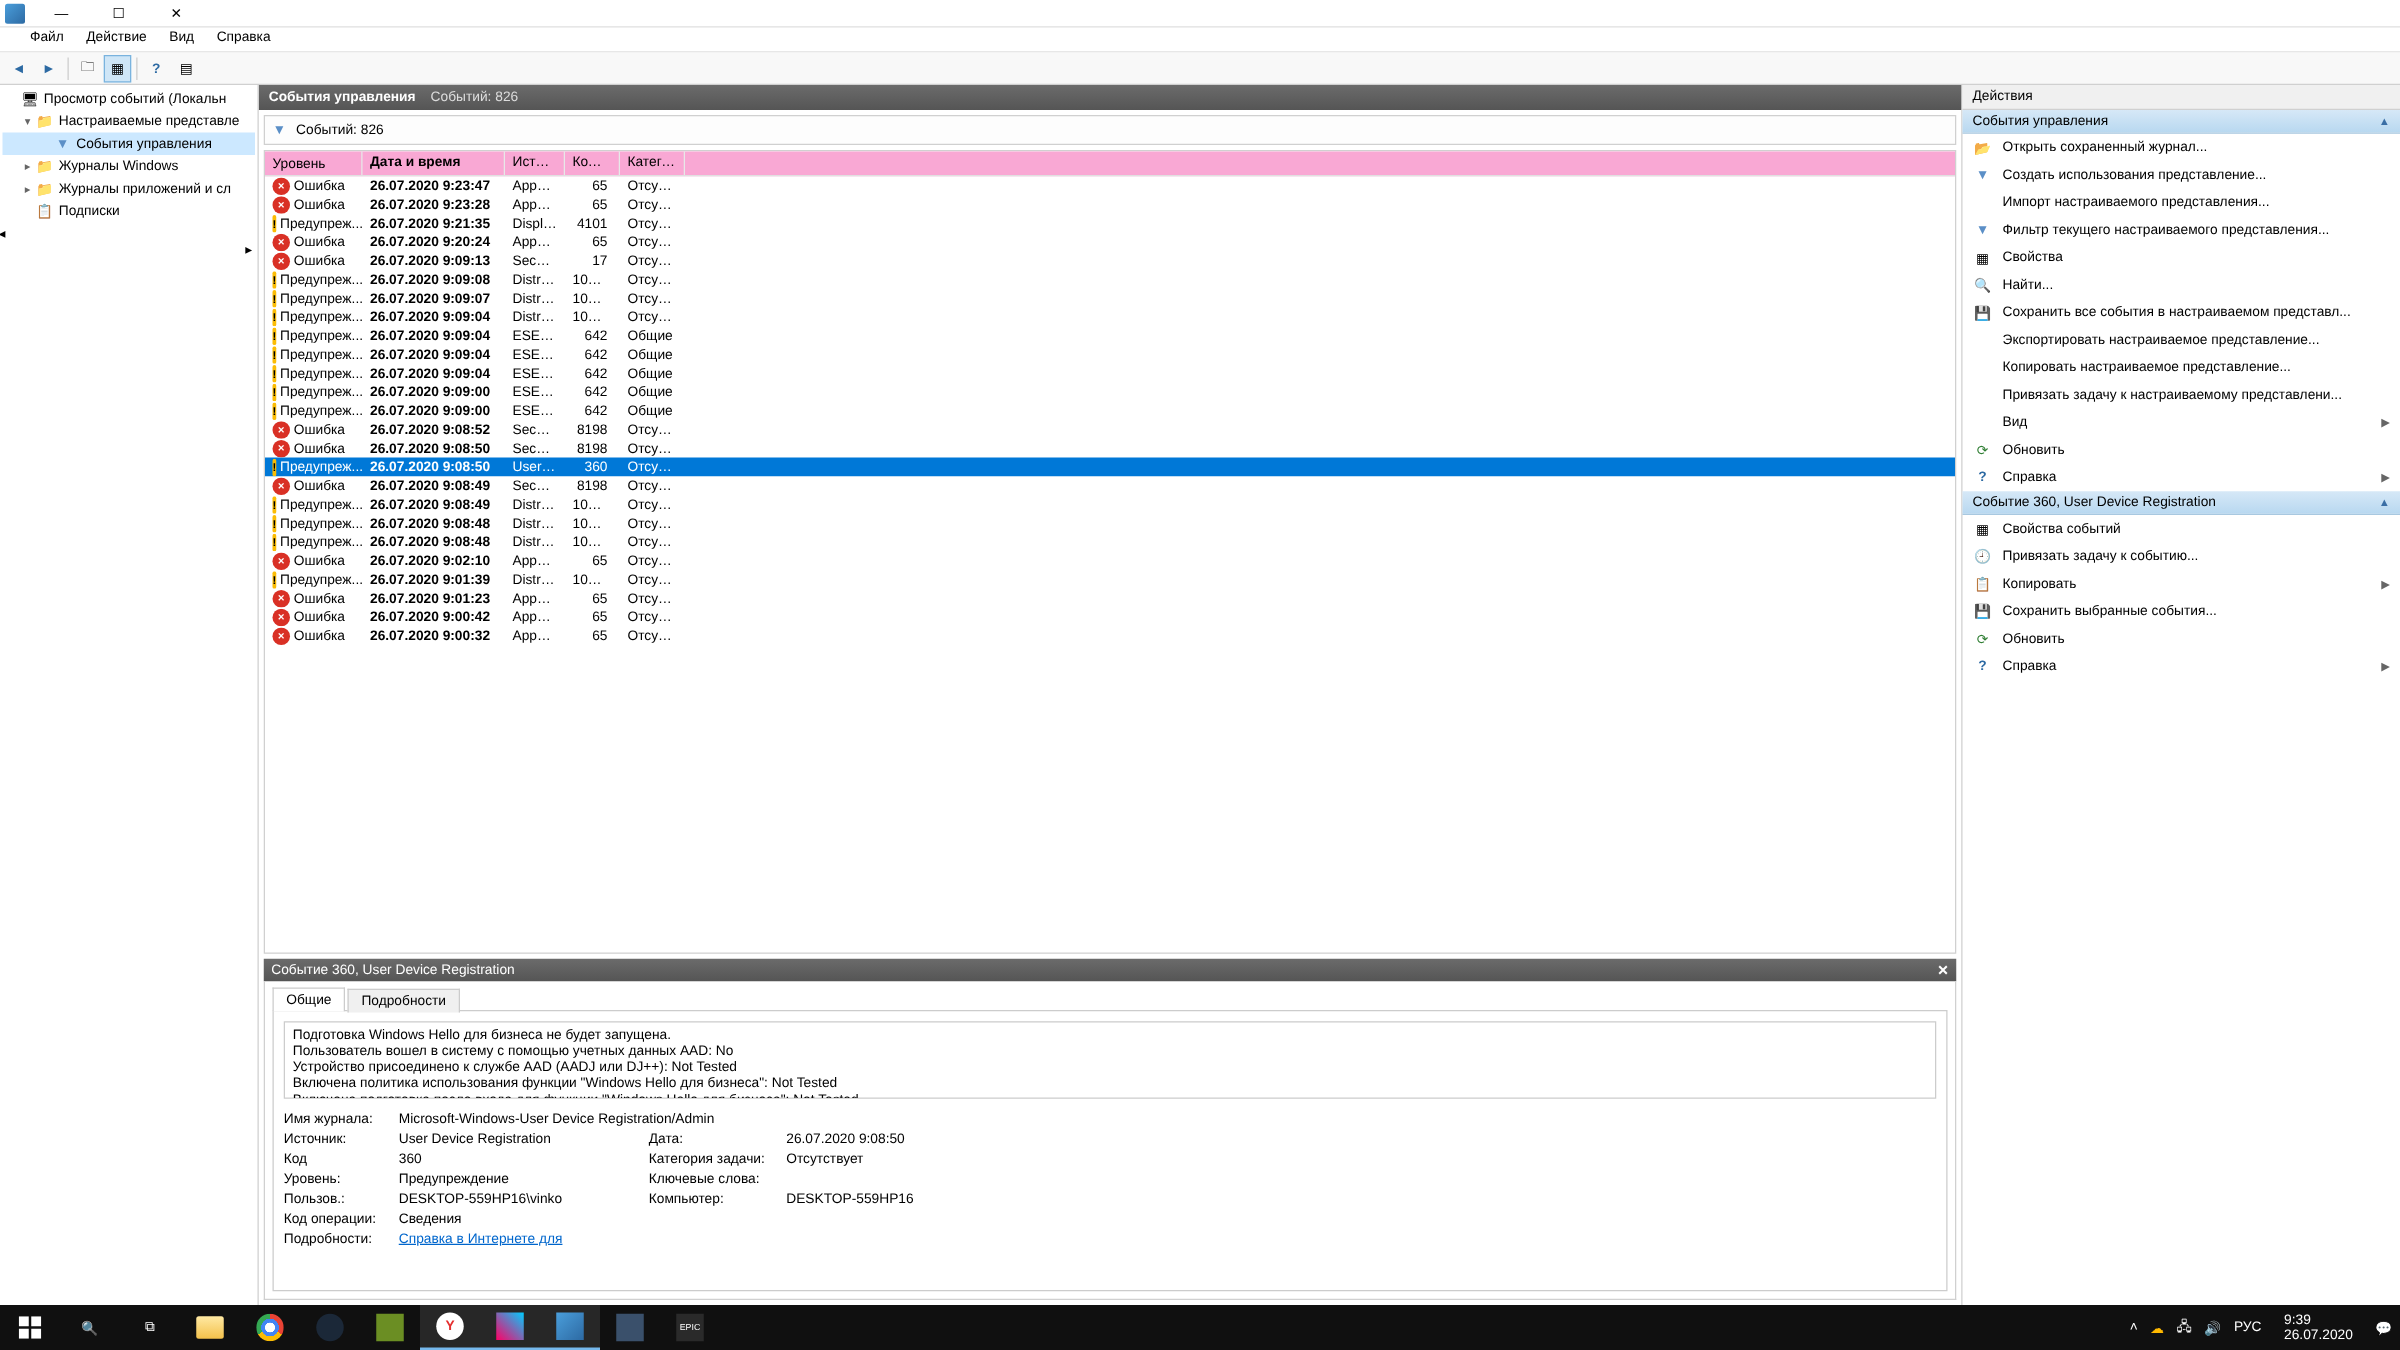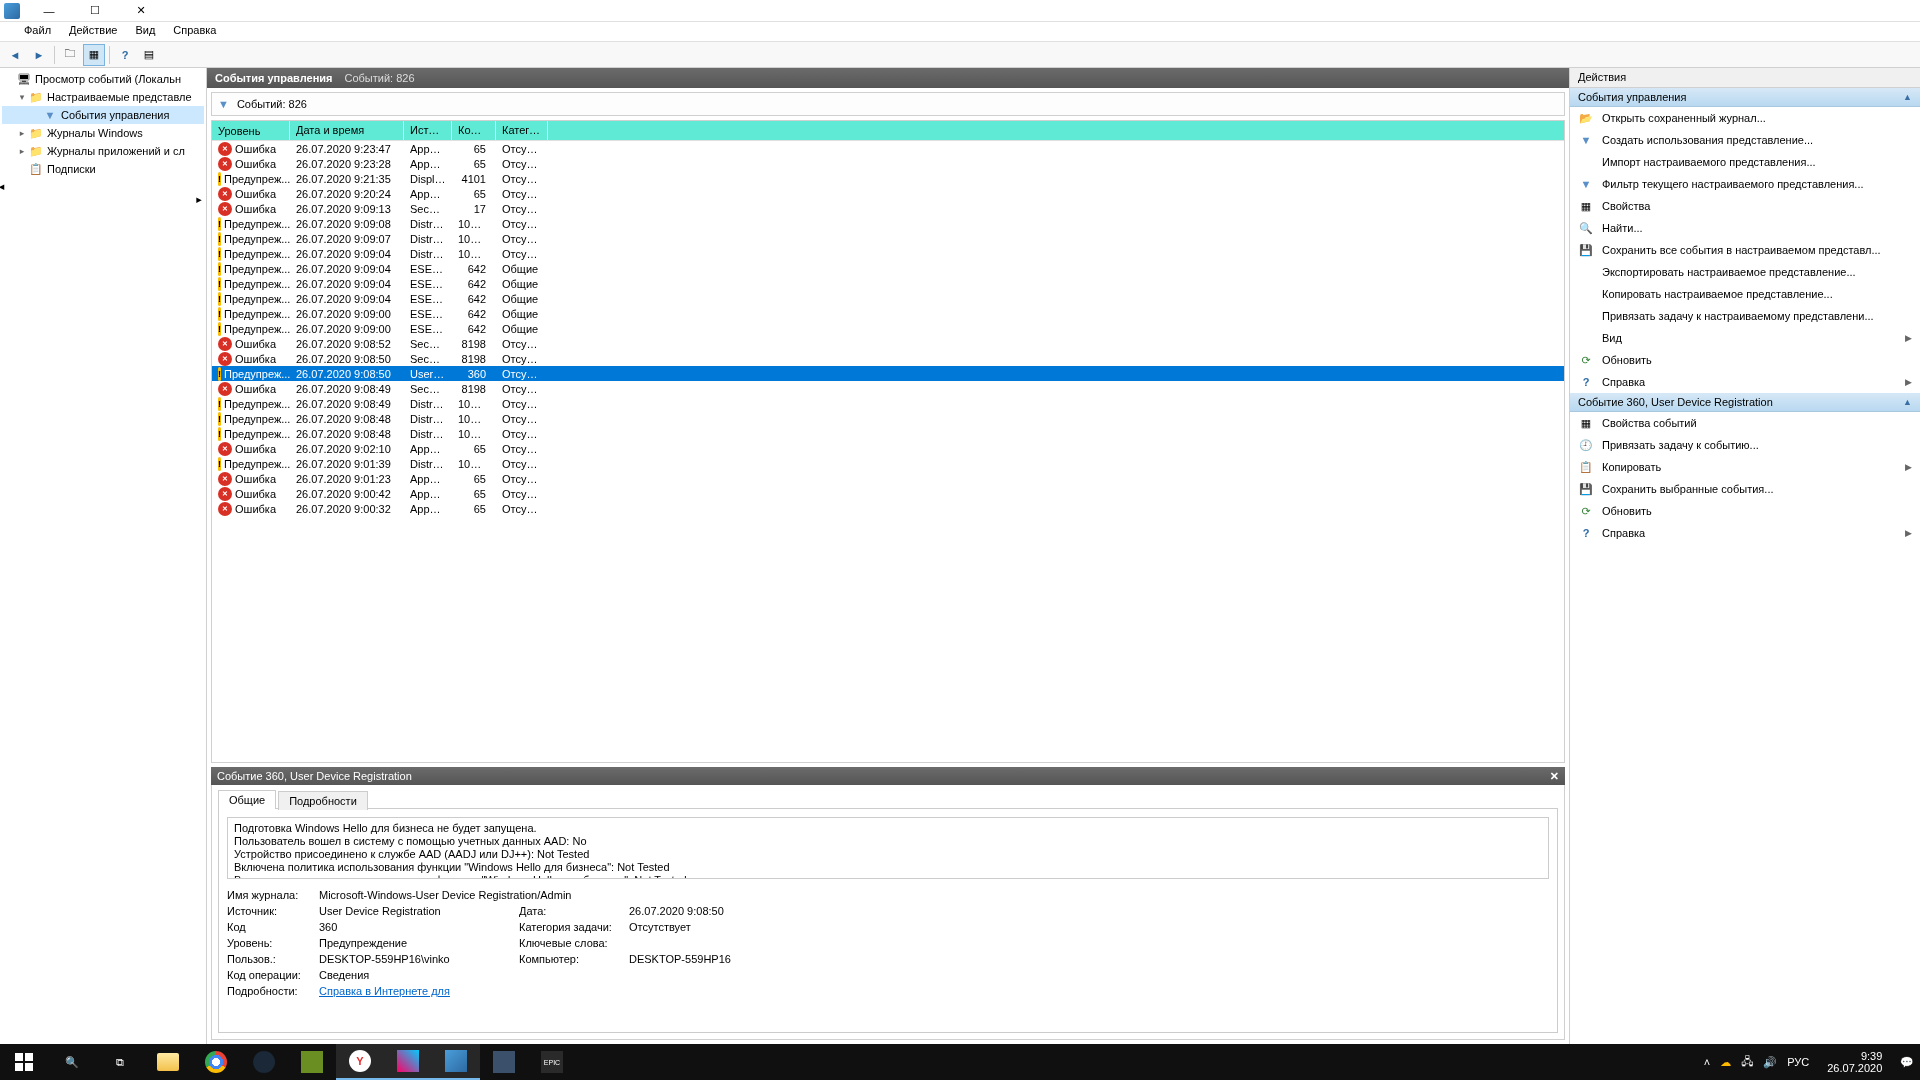--- a/index.html
+++ b/index.html
@@ -26,33 +26,33 @@
 .tree-item.l2 { padding-left:28px; }
 
 .center { flex:1; display:flex; flex-direction:column; border-right:1px solid #d0d0d0; }
 .center-hdr { height:20px; background:linear-gradient(#6b6b6b,#555); color:#fff; display:flex; align-items:center; padding:0 8px; gap:12px; }
 .center-hdr .title { font-weight:bold; }
 .center-hdr .count { color:#ddd; }
 .filter-row { height:24px; border:1px solid #d0d0d0; margin:4px; background:#fdfdfd; display:flex; align-items:center; padding:0 6px; gap:8px; }
 .filter-row .icon { color:#5b8fc7; }
 
 .grid-wrap { flex:1; margin:0 4px; border:1px solid #d0d0d0; overflow:hidden; position:relative; }
-.grid-hdr { display:flex; background:#5eead4; border-bottom:1px solid #e0e0e0; height:20px; }
+.grid-hdr { display:flex; background:#f9a8d4; border-bottom:1px solid #e0e0e0; height:20px; }
 .grid-hdr .col { padding:3px 6px; border-right:1px solid #e8e8e8; overflow:hidden; white-space:nowrap; text-overflow:ellipsis; }
 .grid-body { overflow-y:scroll; height:calc(100% - 20px); }
 .row { display:flex; height:15px; align-items:center; cursor:default; }
 .row.selected { background:#0078d7; color:#fff; }
 .row .cell { padding:0 6px; overflow:hidden; white-space:nowrap; text-overflow:ellipsis; }
 .row .lvl-icon { width:14px; height:14px; border-radius:50%; display:inline-flex; align-items:center; justify-content:center; margin-right:3px; font-size:9px; color:#fff; font-weight:bold; }
 .row .lvl-err { background:#d93025; }
 .row .lvl-warn { background:#fbbc04; border-radius:2px; transform:rotate(0deg); }
 .row .lvl-warn::before { content:"!"; color:#000; }
 .row .lvl-err::before { content:"✕"; font-size:7px; }
 .c0 { width:78px; display:flex; align-items:center; }
-.c1 { width:114px; }
+.c1 { width:114px;font-weight:bold; }
 .c2 { width:48px; }
 .c3 { width:44px; text-align:right; padding-right:10px !important; }
 .c4 { width:52px; }
 
 .detail-hdr { height:18px; background:linear-gradient(#6b6b6b,#555); color:#fff; display:flex; align-items:center; justify-content:space-between; padding:0 6px; margin:4px 4px 0; }
 .detail-close { cursor:pointer; font-weight:bold; }
 .detail-body { margin:0 4px 4px; border:1px solid #d0d0d0; border-top:none; flex:0 0 auto; height:255px; display:flex; flex-direction:column; }
 .tabs { display:flex; padding:4px 6px 0; gap:2px;}
 .tab { padding:3px 10px; border:1px solid #ccc; border-bottom:none; background:#fff; position:relative; top:1px; }
 .tab.inactive { background:#f0f0f0; top:2px; }
@@ -66,21 +66,21 @@
 .actions-section { background:linear-gradient(#d6e8f7,#b8d8f0); padding:3px 8px; border-bottom:1px solid #a8c8e0; display:flex; justify-content:space-between; align-items:center; }
 .actions-section .collapse { color:#3a6ea5; font-size:9px; }
 .action-item { display:flex; align-items:center; padding:3px 8px; cursor:default; gap:8px; }
 .action-item .aicon { width:16px; height:16px; display:flex; align-items:center; justify-content:center; font-size:11px; }
 .action-item .arrow { margin-left:auto; color:#666; font-size:9px; }
 
 .taskbar { position:absolute; bottom:0; left:0; right:0; height:36px; background:#101010; display:flex; align-items:center; }
 .taskbar .tb-btn { width:48px; height:36px; display:flex; align-items:center; justify-content:center; color:#fff; }
 .taskbar .tb-btn.active { border-bottom:2px solid #76b9ed; background:#272727; }
 .taskbar .tray { margin-left:auto; display:flex; align-items:center; color:#fff; gap:10px; padding-right:6px; }
-.taskbar .clock { text-align:right; line-height:12px; font-size:11px; padding:0 8px; }
+.taskbar .clock { line-height:12px; font-size:11px; padding:0 8px; }
 
 
 .app-chrome{background:radial-gradient(circle at 50% 50%,#fff 25%,#4285f4 26% 45%, transparent 46%),conic-gradient(#ea4335 0 120deg,#fbbc05 120deg 240deg,#34a853 240deg);border-radius:50%;width:22px;height:22px;}
 .app-folder{width:22px;height:18px;background:linear-gradient(#ffe9a3,#f3c14b);border-radius:2px;}
 .app-steam{width:22px;height:22px;background:#1b2838;border-radius:50%;position:relative;}
 .app-mc{width:22px;height:22px;background:#6b8e23;}
 .app-yb{width:22px;height:22px;background:#fff;border-radius:50%;display:flex;align-items:center;justify-content:center;color:#e52e2e;font-weight:bold;}
 .app-paint{width:22px;height:22px;background:linear-gradient(45deg,#f06,#0cf);}
 .app-ev{width:22px;height:22px;background:linear-gradient(135deg,#4a9edb,#2d6aa3);}
 .app-rg{width:22px;height:22px;background:#3a506b;}

